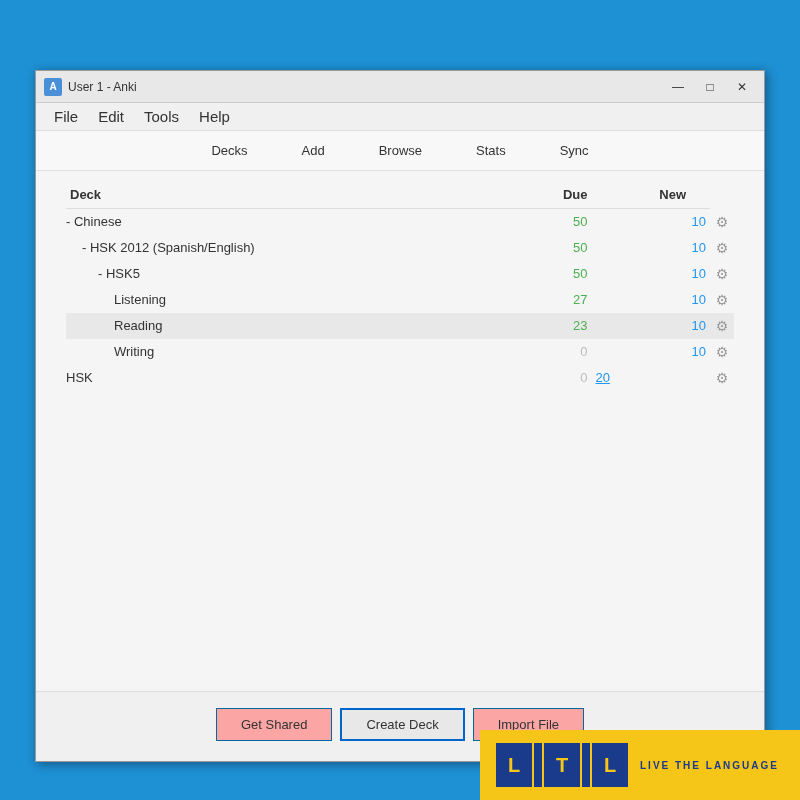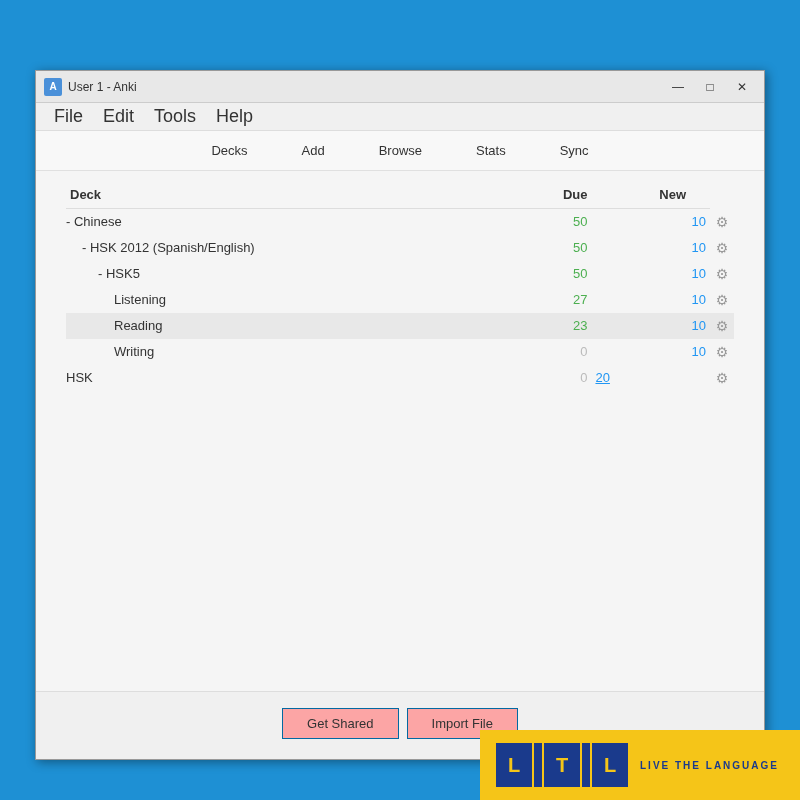--- a/index.html
+++ b/index.html
@@ -75,21 +75,21 @@
     .menu-bar {
       background: #f0f0f0;
       border-bottom: 1px solid #ddd;
       height: 28px;
       display: flex;
       align-items: center;
       padding: 0 8px;
     }
     .menu-item {
       padding: 4px 10px;
-      font-size: 18px;
+      font-size: 15px;
       color: #333;
       cursor: pointer;
     }
 
     
     .toolbar {
       background: #f8f8f8;
       border-bottom: 1px solid #e0e0e0;
       padding: 8px 0;
       display: flex;
@@ -300,20 +300,21 @@
             <td style="min-width: 40px; color: rgb(33, 150, 243); text-decoration: underline;">20</td>
             <td style="width: 24px; text-align: center; cursor: pointer;"><span style="color:#999;font-size:14px;">⚙</span></td>
           </tr>
         </tbody>
     </table>
 
   </div>
 
   <div class="bottom-buttons">
     <button class="bottom-btn">Get Shared</button>
+    <button class="bottom-btn active">Create Deck</button>
     <button class="bottom-btn">Import File</button>
   </div>
 </div>
 
 <div class="brand-bar">
   <div class="brand-logo">
     <div class="brand-logo-box">L</div>
     <div class="brand-logo-bar"></div>
     <div class="brand-logo-box">T</div>
     <div class="brand-logo-bar"></div>

